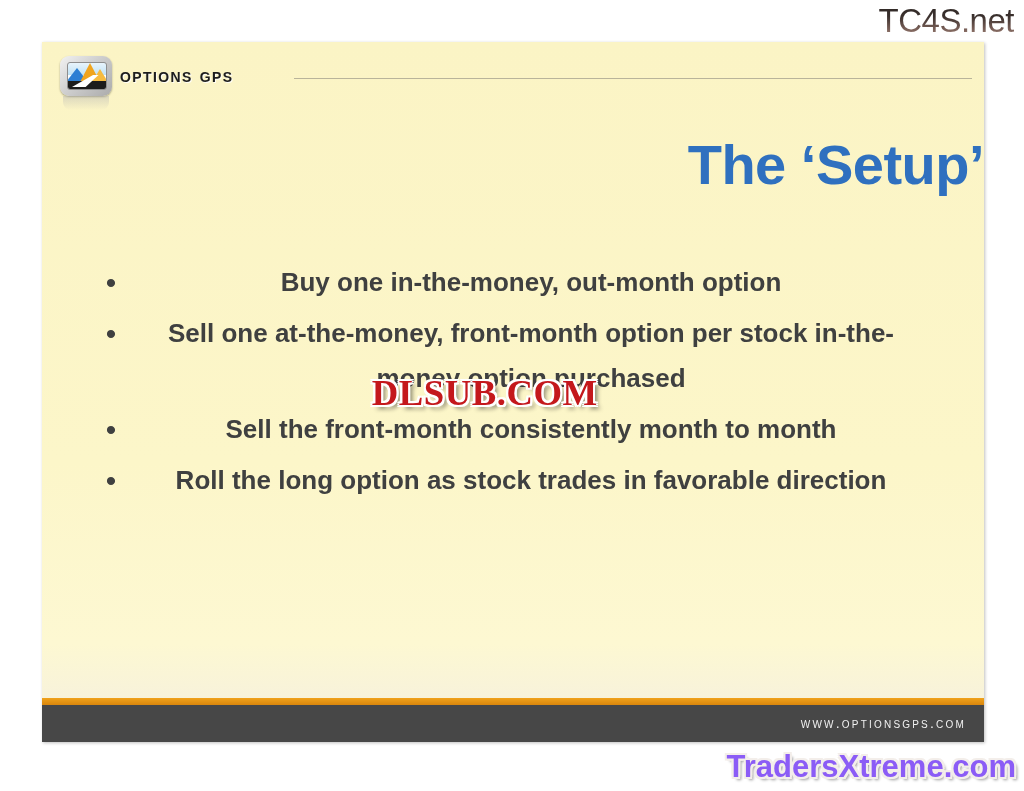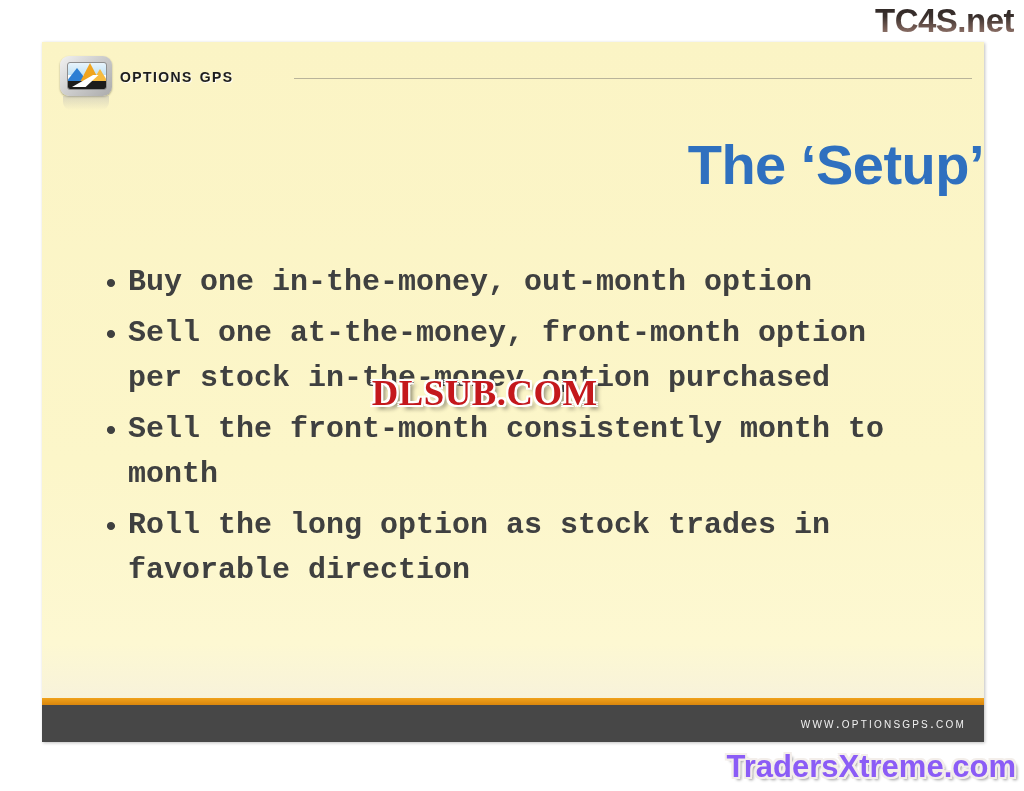--- a/index.html
+++ b/index.html
@@ -14,21 +14,21 @@
     overflow: hidden;
     font-family: "Liberation Sans", sans-serif;
   }
 
   
   .tc4s-watermark {
     position: absolute;
     top: 2px;
     right: 10px;
     font-family: "Liberation Sans", sans-serif;
-    font-weight: bold;
+    font-weight: normal;
     font-size: 33px;
     letter-spacing: -0.5px;
     line-height: 38px;
     background: linear-gradient(180deg, #2b2523 0%, #3a302d 38%, #7a6058 72%, #b79a90 100%);
     -webkit-background-clip: text;
     background-clip: text;
     color: transparent;
     text-shadow: 0 0 0 rgba(0,0,0,0);
   }
 
@@ -176,25 +176,26 @@
   .bullet-dot {
     flex: 0 0 auto;
     width: 34px;
     color: #3f4040;
     font-size: 30px;
     line-height: 45px;
     text-align: center;
   }
   .bullet-text {
     flex: 1 1 auto;
-    font-family: Liberation Mono, monospace;
-    font-weight: bold;
-    font-size: 30px;
+    font-family: Liberation Sans, sans-serif;
+    font-weight: bold;
+    font-size: 26px;
     line-height: 45px;
     color: #3f4040;
+    text-align: center;
   }
 
   
   .dlsub-watermark {
     position: absolute;
     left: 332px;
     top: 330px;
     font-family: "Liberation Serif", serif;
     font-weight: bold;
     font-style: normal;

